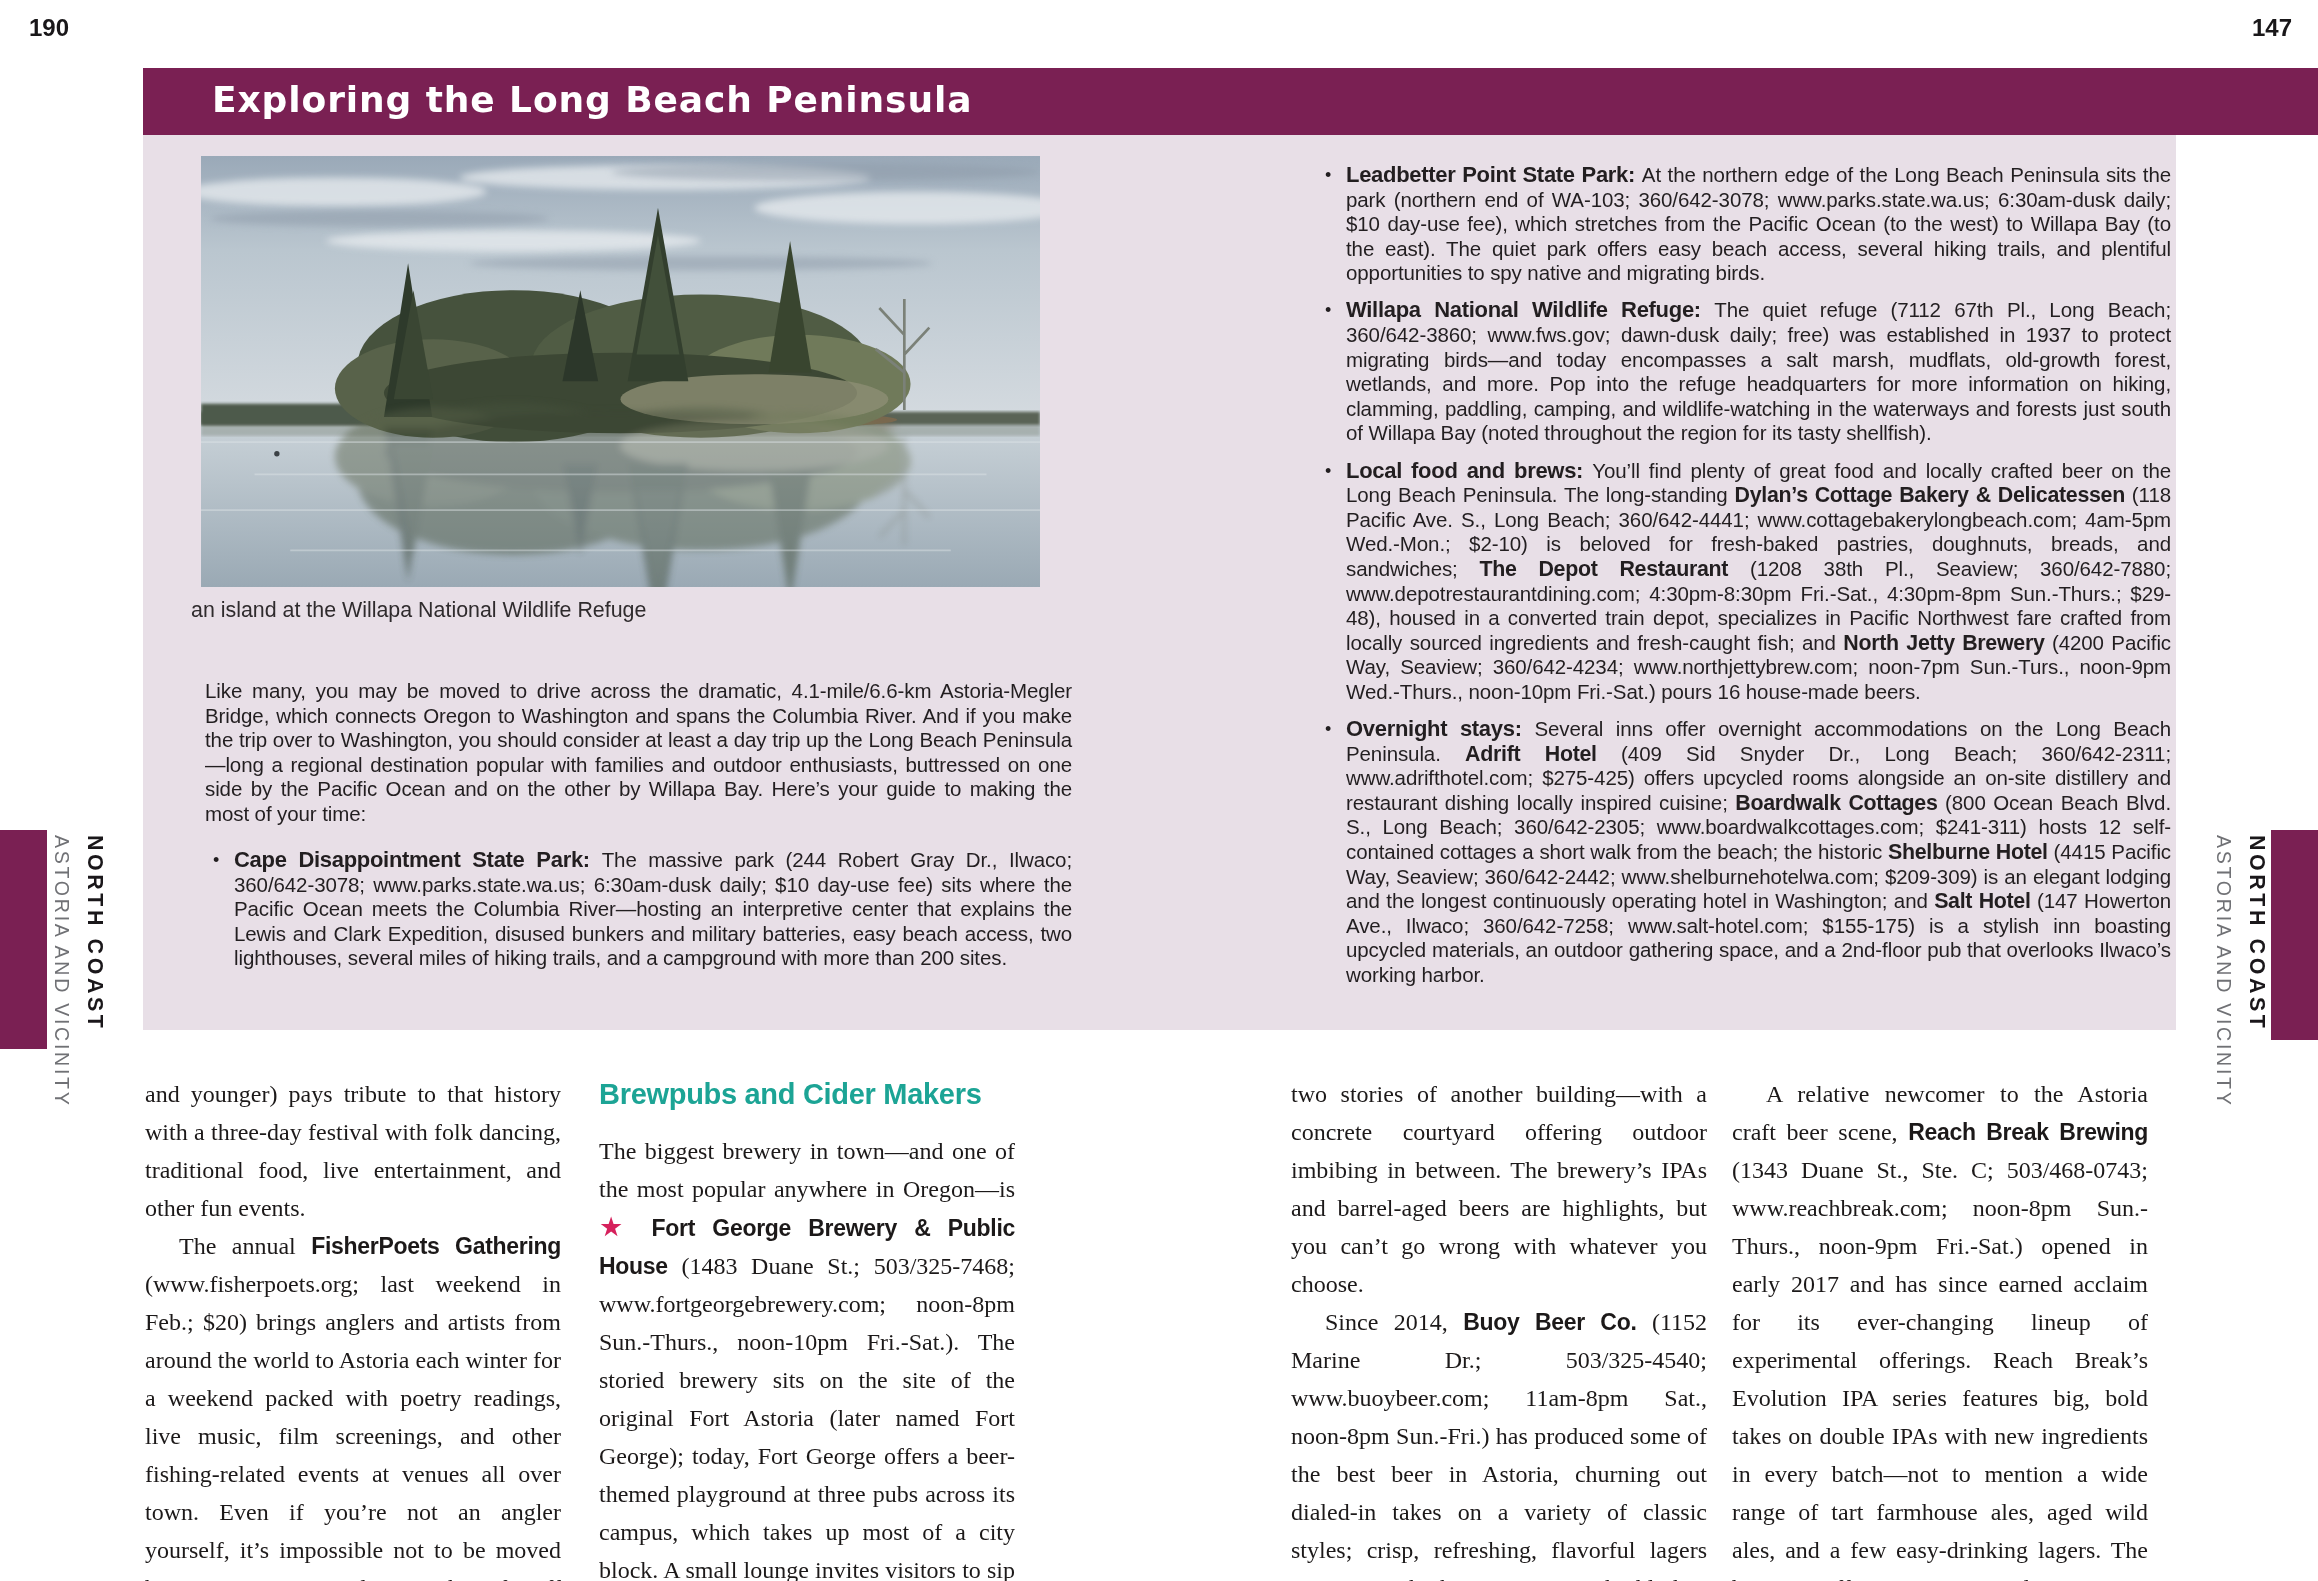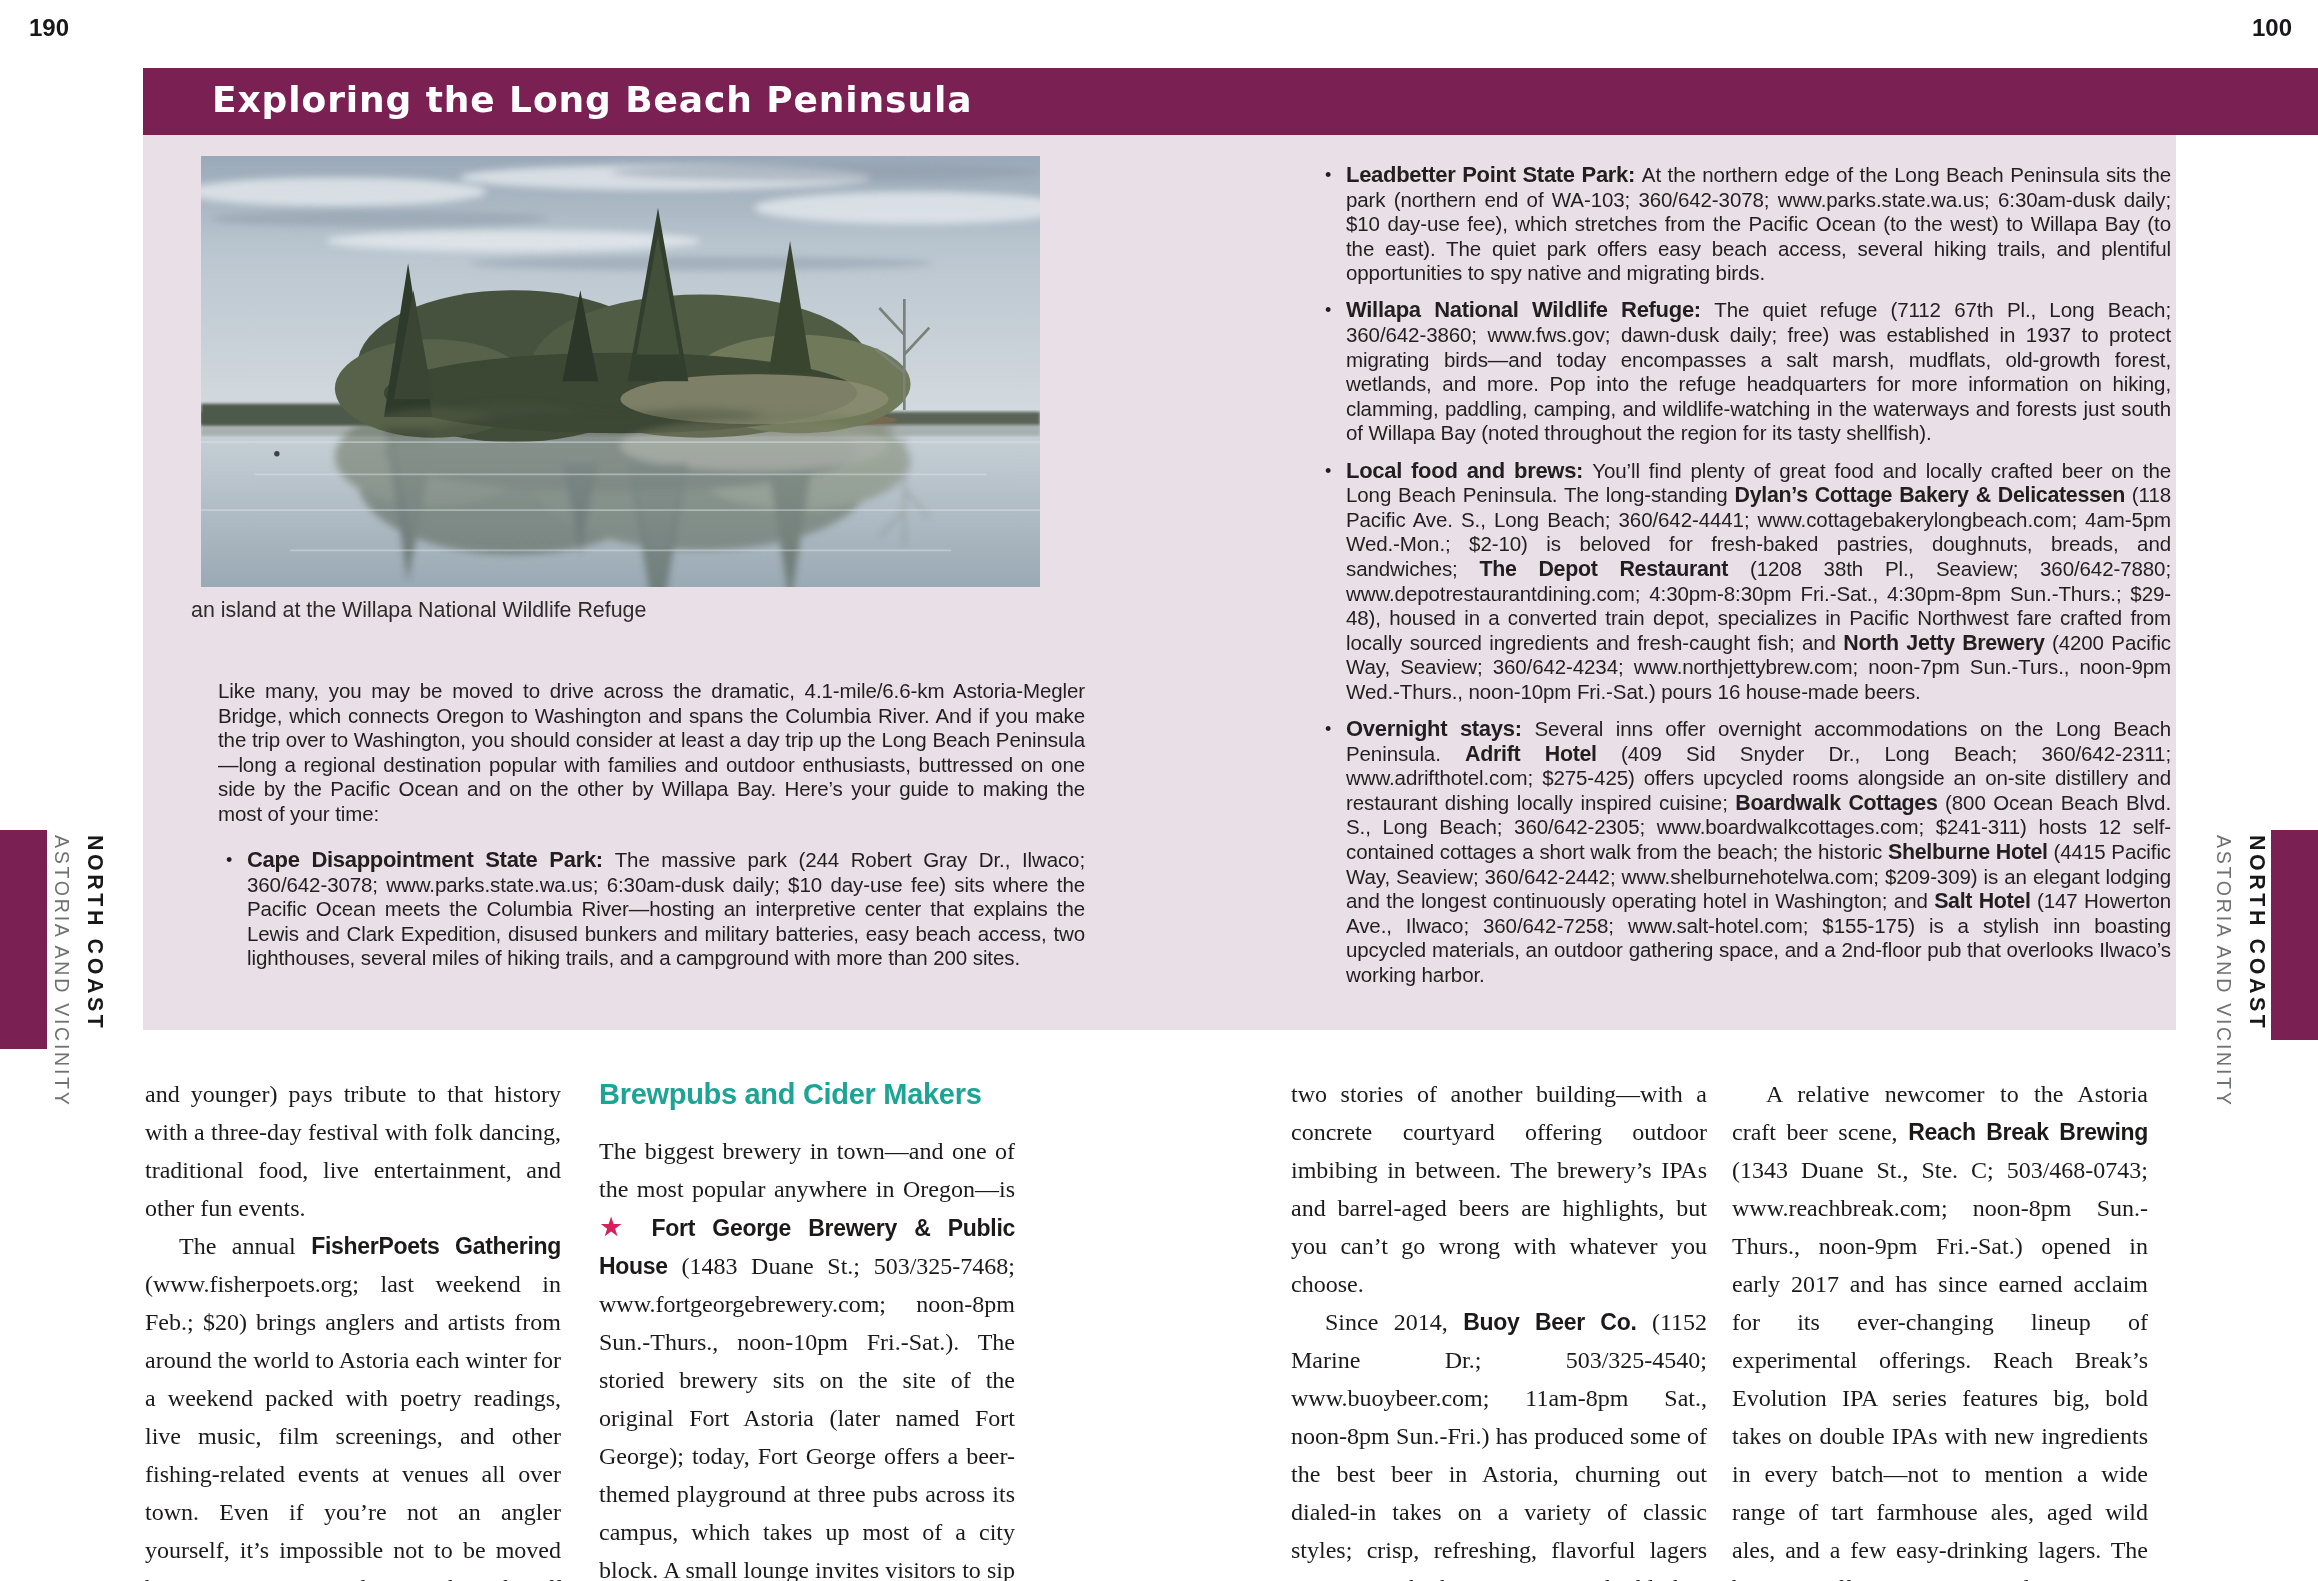--- a/index.html
+++ b/index.html
@@ -25,21 +25,21 @@
     font-family:"DejaVu Sans",sans-serif;letter-spacing:0.9px;white-space:nowrap;
   }
 
   .feature-box{position:absolute;left:143px;top:135px;width:2033px;height:895px;background:var(--box-bg);overflow:hidden;}
 
   .photo{position:absolute;left:58px;top:21.4px;width:839px;height:431px;overflow:hidden;}
   .photo svg{display:block;width:100%;height:100%;}
   .photo-caption{position:absolute;left:48px;top:463px;font-size:21.4px;color:#2f2b2d;}
 
   .box-col{font-size:20.5px;line-height:24.6px;text-align:justify;color:#221e20;letter-spacing:-0.1px;}
-  .box-left{position:absolute;left:75px;top:544px;width:867px;}
+  .box-left{position:absolute;left:62px;top:544px;width:867px;}
   .box-right{position:absolute;left:1174px;top:28px;width:854px;}
   .box-intro{margin:0 0 21.4px 0;}
   ul.bullets{list-style:none;margin:0;padding:0;}
   ul.bullets li{position:relative;padding-left:29px;margin-bottom:12.5px;}
   ul.bullets li::before{content:"\2022";position:absolute;left:8px;top:0;font-size:18px;color:#221e20;}
 
   .run{white-space:pre-wrap;}
   .run.lead{font-weight:bold;font-size:22px;letter-spacing:-0.3px;}
   .run.name{font-weight:bold;font-size:21.4px;letter-spacing:-0.3px;}
 
@@ -72,21 +72,21 @@
   #labels-left{left:50px;}
   #labels-right{left:2212px;}
   .vert{writing-mode:vertical-rl;text-orientation:mixed;white-space:nowrap;}
   .vert.chapter{font-weight:bold;font-size:21.4px;color:#1a171a;letter-spacing:3.6px;}
   .vert.section{font-size:19.6px;color:#707175;letter-spacing:2.7px;}
 </style>
 </head>
 <body>
 
 <div class="pageno" id="pn-left">190</div>
-<div class="pageno" id="pn-right">100</div>
+<div class="pageno" id="pn-right">147</div>
 
 <div class="header-bar">
   <div class="header-title">Exploring the Long Beach Peninsula</div>
 </div>
 
 <div class="feature-box">
 
   <div class="photo">
     <svg viewBox="0 0 940 482" preserveAspectRatio="none">
       <defs>

